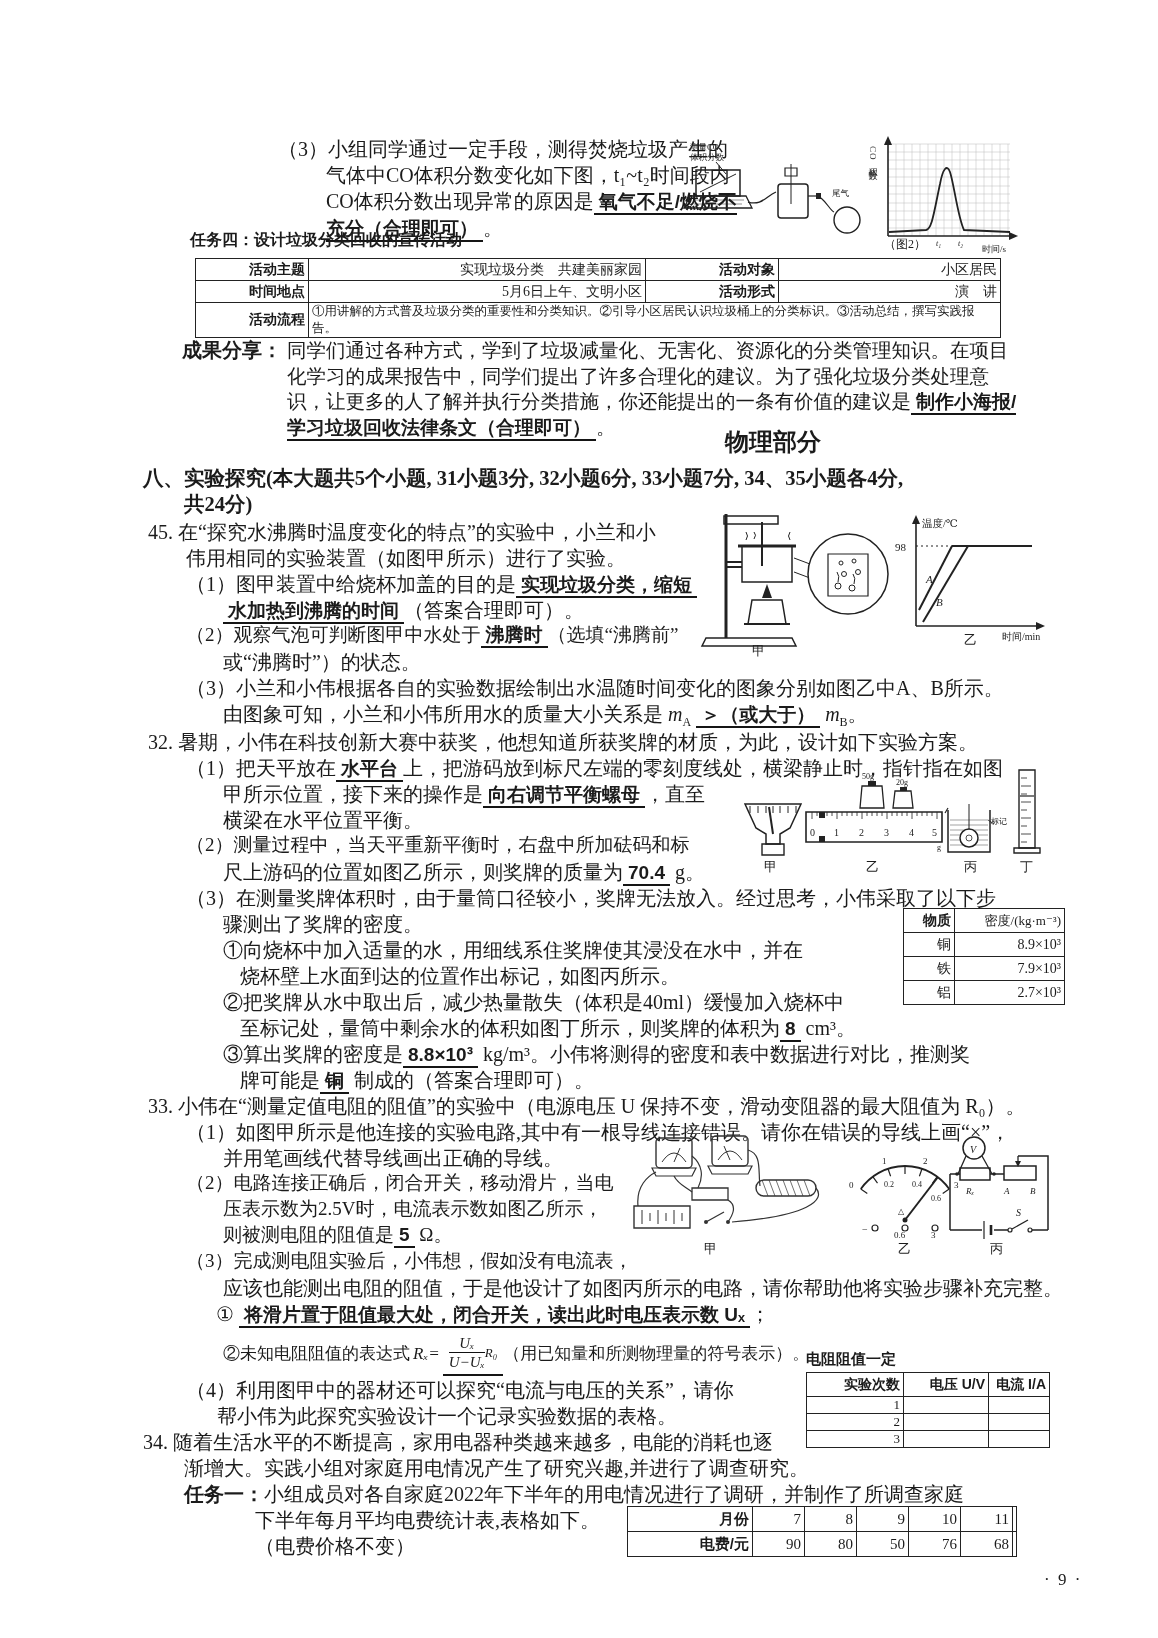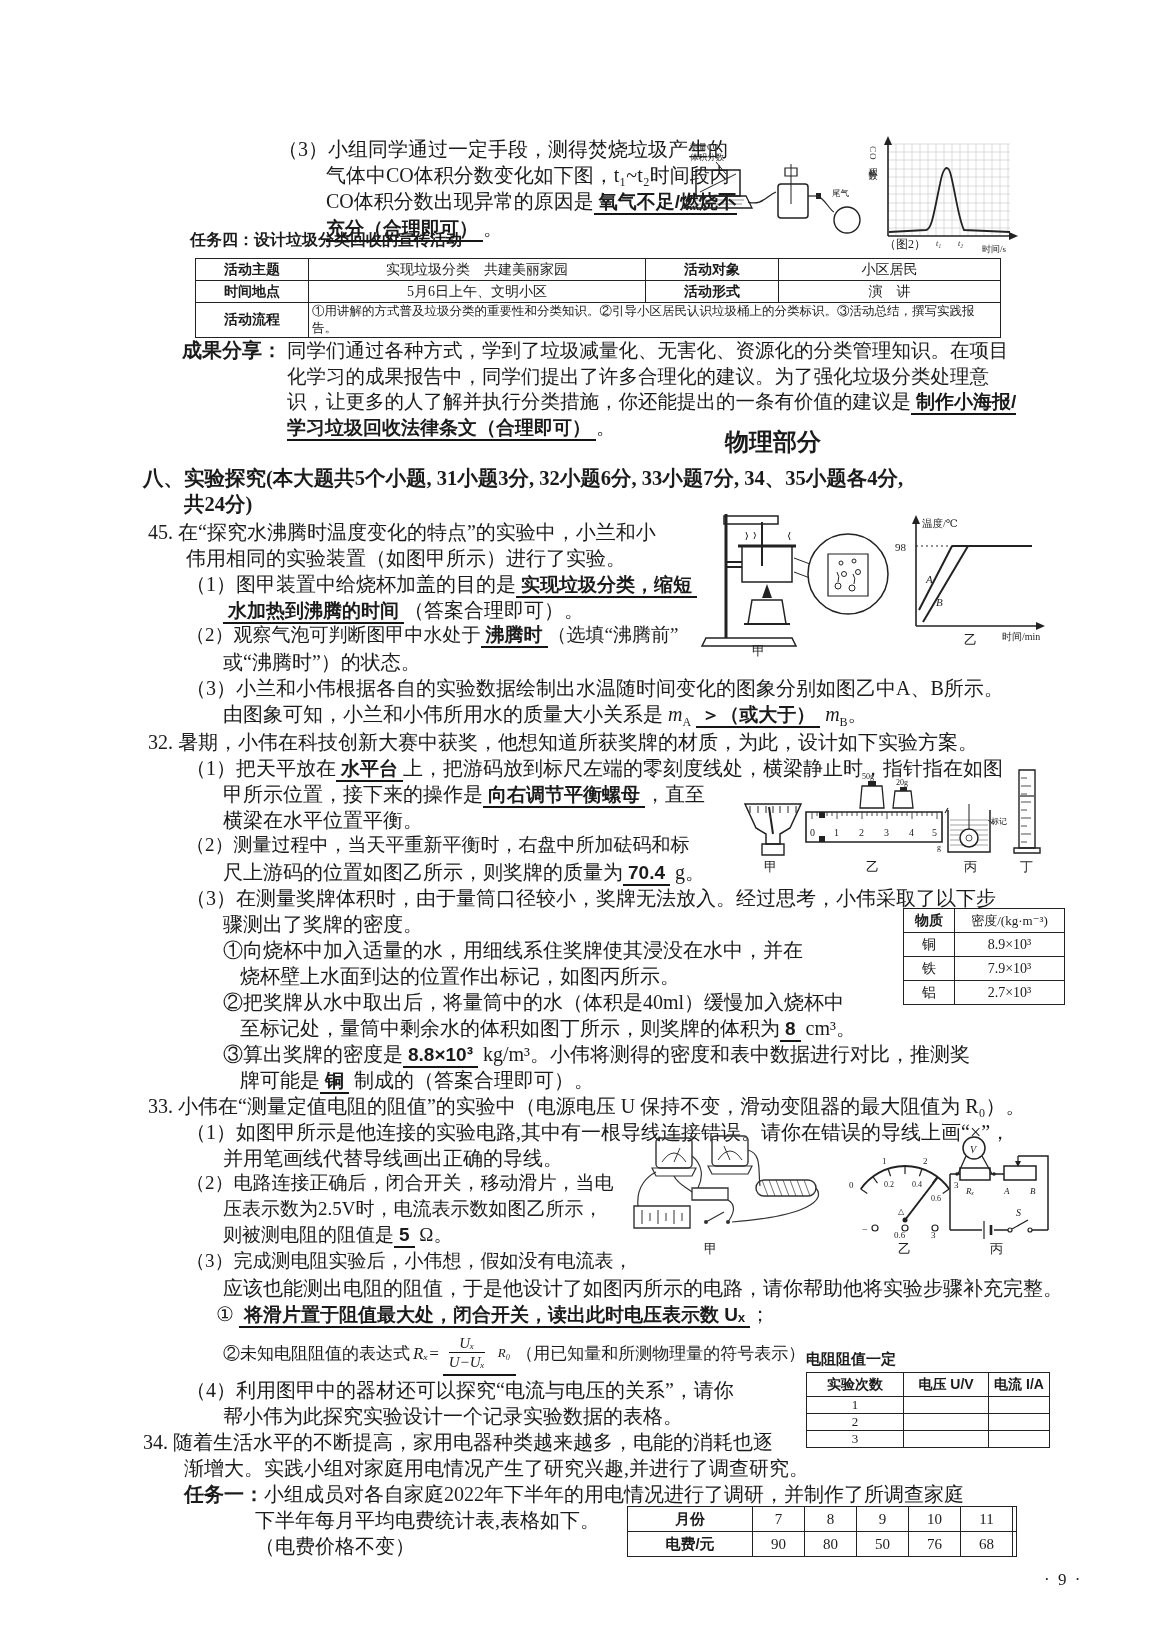--- a/index.html
+++ b/index.html
@@ -10,21 +10,21 @@
   .hang{padding-left:48px;text-indent:-48px}
   .b{font-weight:bold;font-family:"Liberation Sans","DejaVu Sans",sans-serif}
   .bd{font-weight:bold}
   .ans{font-family:"Liberation Sans","DejaVu Sans",sans-serif;font-weight:bold;
        border-bottom:2px solid #151515;padding:0 5px 1px;font-size:19px}
   .it{font-style:italic}
   sub{font-size:12px}
   .fs19{font-size:19px}
   .fs17{font-size:17px}
   table{border-collapse:collapse}
-  td{border:1.6px solid #222;text-align:center;padding:0 3px;overflow:hidden}
+  td{border:1.6px solid #222;text-align:right;padding:0 3px;overflow:hidden}
   .vtext{position:absolute;writing-mode:vertical-rl;font-size:9px;letter-spacing:1px;color:#333}
   .lbl{position:absolute;font-size:13px}
   .cap{position:absolute;font-size:12px}
   .frac{display:inline-flex;flex-direction:column;text-align:center;font-size:15px;line-height:1.2;vertical-align:middle}
   .fnum{border-bottom:1.5px solid #111;padding:0 6px}
   .ub{border-bottom:2px solid #151515;display:inline-flex;align-items:center;padding:2px 6px 3px}
   svg{position:absolute;overflow:visible}
   svg text{font-family:"Liberation Serif","DejaVu Serif",serif;fill:#222}
   svg *{vector-effect:non-scaling-stroke}
   .pgnum{position:absolute;font-size:17px;letter-spacing:2px}
@@ -177,21 +177,21 @@
   </div>
   <div class="t" style="left:223px;top:808px">横梁在水平位置平衡。</div>
   <div class="t fs19" style="left:186px;top:834px">（2）测量过程中，当天平重新平衡时，右盘中所加砝码和标</div>
   <div class="t" style="left:223px;top:860px">
     <span>尺上游码的位置如图乙所示，则奖牌的质量为</span><span class="ans">70.4</span> <span>g。</span>
   </div>
   <div class="t" style="left:186px;top:886px">（3）在测量奖牌体积时，由于量筒口径较小，奖牌无法放入。经过思考，小伟采取了以下步</div>
   <div class="t" style="left:223px;top:912px">骤测出了奖牌的密度。</div>
   <div class="t" style="left:223px;top:938px">①向烧杯中加入适量的水，用细线系住奖牌使其浸没在水中，并在</div>
   <div class="t" style="left:240px;top:964px">烧杯壁上水面到达的位置作出标记，如图丙所示。</div>
-  <div class="t" style="left:223px;top:990px">②把奖牌从水中取出后，将量筒中的水（体积是40ml）缓慢加入烧杯中</div>
+  <div class="t" style="left:223px;top:990px">②把奖牌从水中取出后，减少热量散失（体积是40ml）缓慢加入烧杯中</div>
   <div class="t" style="left:240px;top:1016px">
     <span>至标记处，量筒中剩余水的体积如图丁所示，则奖牌的体积为</span><span class="ans">8</span> <span>cm³。</span>
   </div>
   <div class="t" style="left:223px;top:1042px">
     <span>③算出奖牌的密度是</span><span class="ans">8.8×10³</span> <span>kg/m³。小伟将测得的密度和表中数据进行对比，推测奖</span>
   </div>
   <div class="t" style="left:240px;top:1068px">
     <span>牌可能是</span><span class="ans">铜</span> <span>制成的（答案合理即可）。</span>
   </div>
 
@@ -280,26 +280,26 @@
     <span>①</span> <span class="ans">将滑片置于阻值最大处，闭合开关，读出此时电压表示数 Uₓ</span><span>；</span>
   </div>
   <div class="t fs17" style="left:223px;top:1332px;display:inline-flex;align-items:center">
     <span>②未知电阻阻值的表达式</span>
     <span class="it" style="margin:0 3px">Rₓ=</span>
     <span class="ub">
         <span class="frac">
           <span class="fnum it">Uₓ</span>
           <span class="it">U−Uₓ</span>
         </span>
-        <span class="it" style="font-size:13px;margin-left:13px">R₀</span>
+        <span class="it" style="font-size:13px;margin-left:0">R₀</span>
       </span>
     <span>（用已知量和所测物理量的符号表示）。</span>
   </div>
   <div class="t" style="left:186px;top:1378px">（4）利用图甲中的器材还可以探究“电流与电压的关系”，请你</div>
-  <div class="t" style="left:223px;top:1404px">帮小伟为此探究实验设计一个记录实验数据的表格。</div>
+  <div class="t" style="left:217px;top:1404px">帮小伟为此探究实验设计一个记录实验数据的表格。</div>
 
   <svg style="left:628px;top:1136px" width="200" height="100" viewBox="0 0 200 100">
     <rect x="28" y="2" width="36" height="30" rx="4" fill="none" stroke="#333" stroke-width="1.4"></rect>
     <path d="M34,26 Q46,8 58,26" stroke="#333" stroke-width="1" fill="none"></path>
     <line x1="46" y1="26" x2="52" y2="12" stroke="#333" stroke-width="1"></line>
     <polygon points="24,32 68,32 64,40 28,40" fill="none" stroke="#333" stroke-width="1.2"></polygon>
     <rect x="84" y="0" width="36" height="30" rx="4" fill="none" stroke="#333" stroke-width="1.4"></rect>
     <path d="M90,24 Q102,6 114,24" stroke="#333" stroke-width="1" fill="none"></path>
     <line x1="102" y1="24" x2="96" y2="10" stroke="#333" stroke-width="1"></line>
     <polygon points="80,30 124,30 120,38 84,38" fill="none" stroke="#333" stroke-width="1.2"></polygon>

